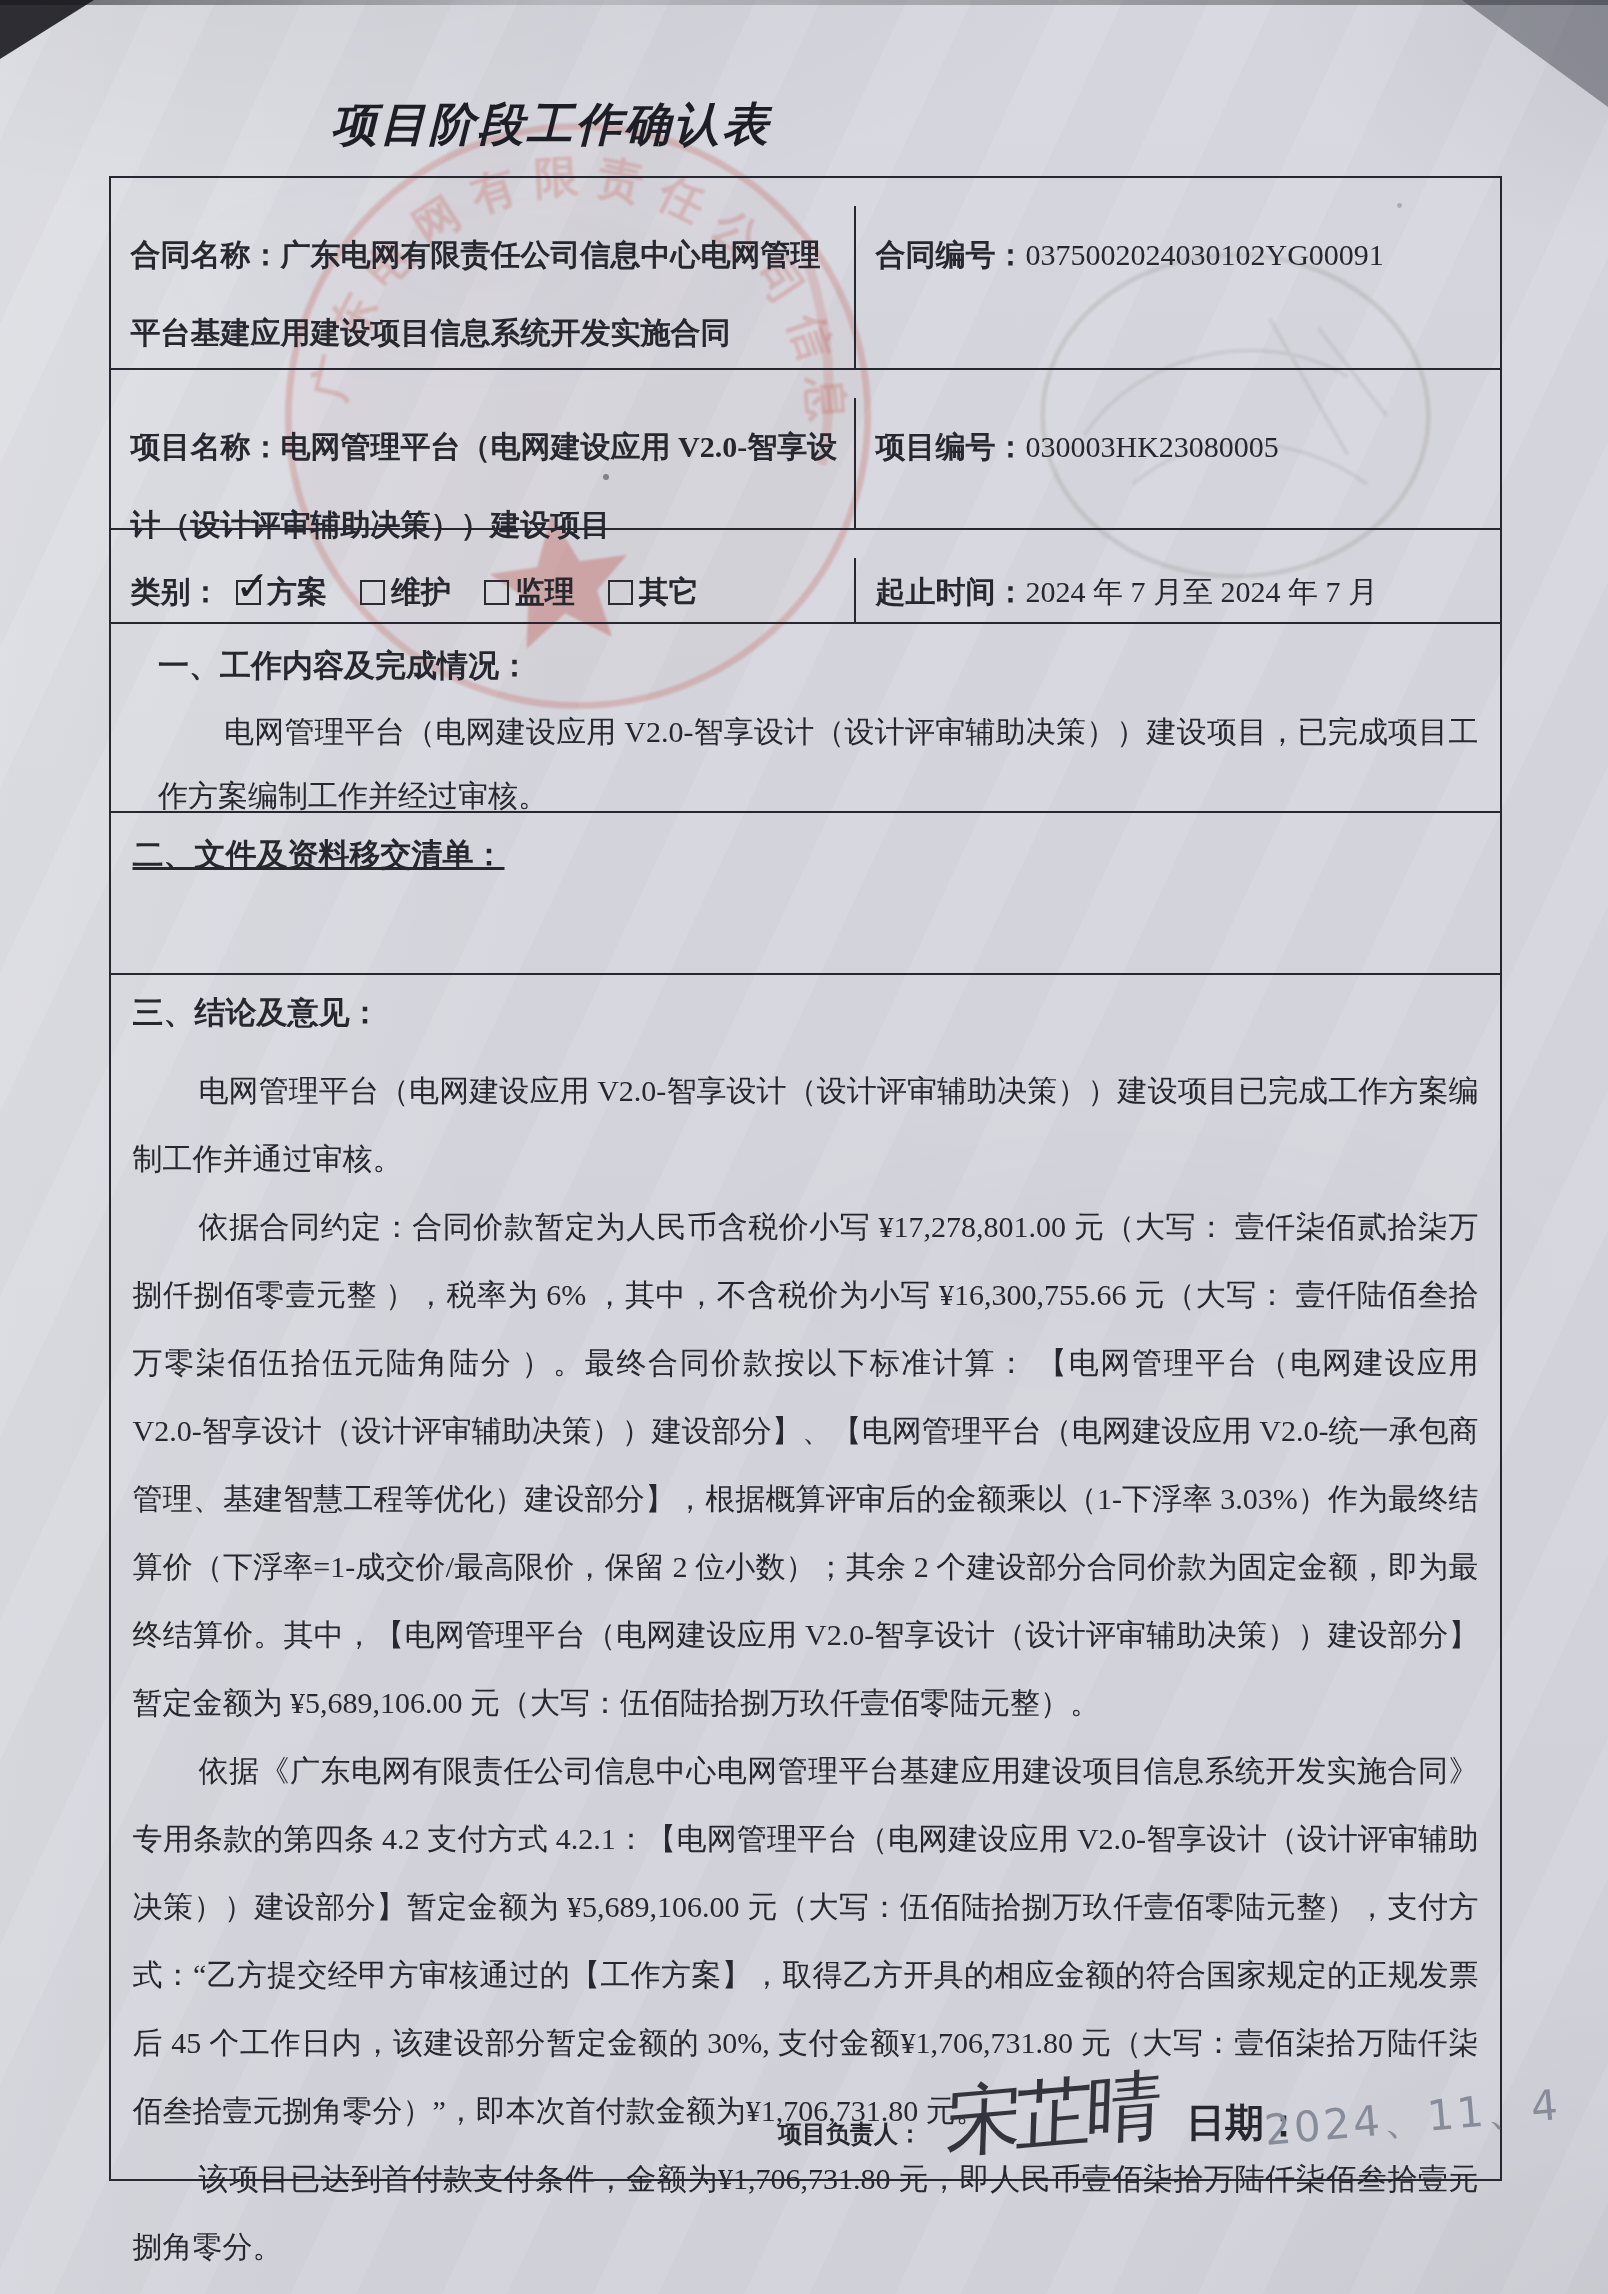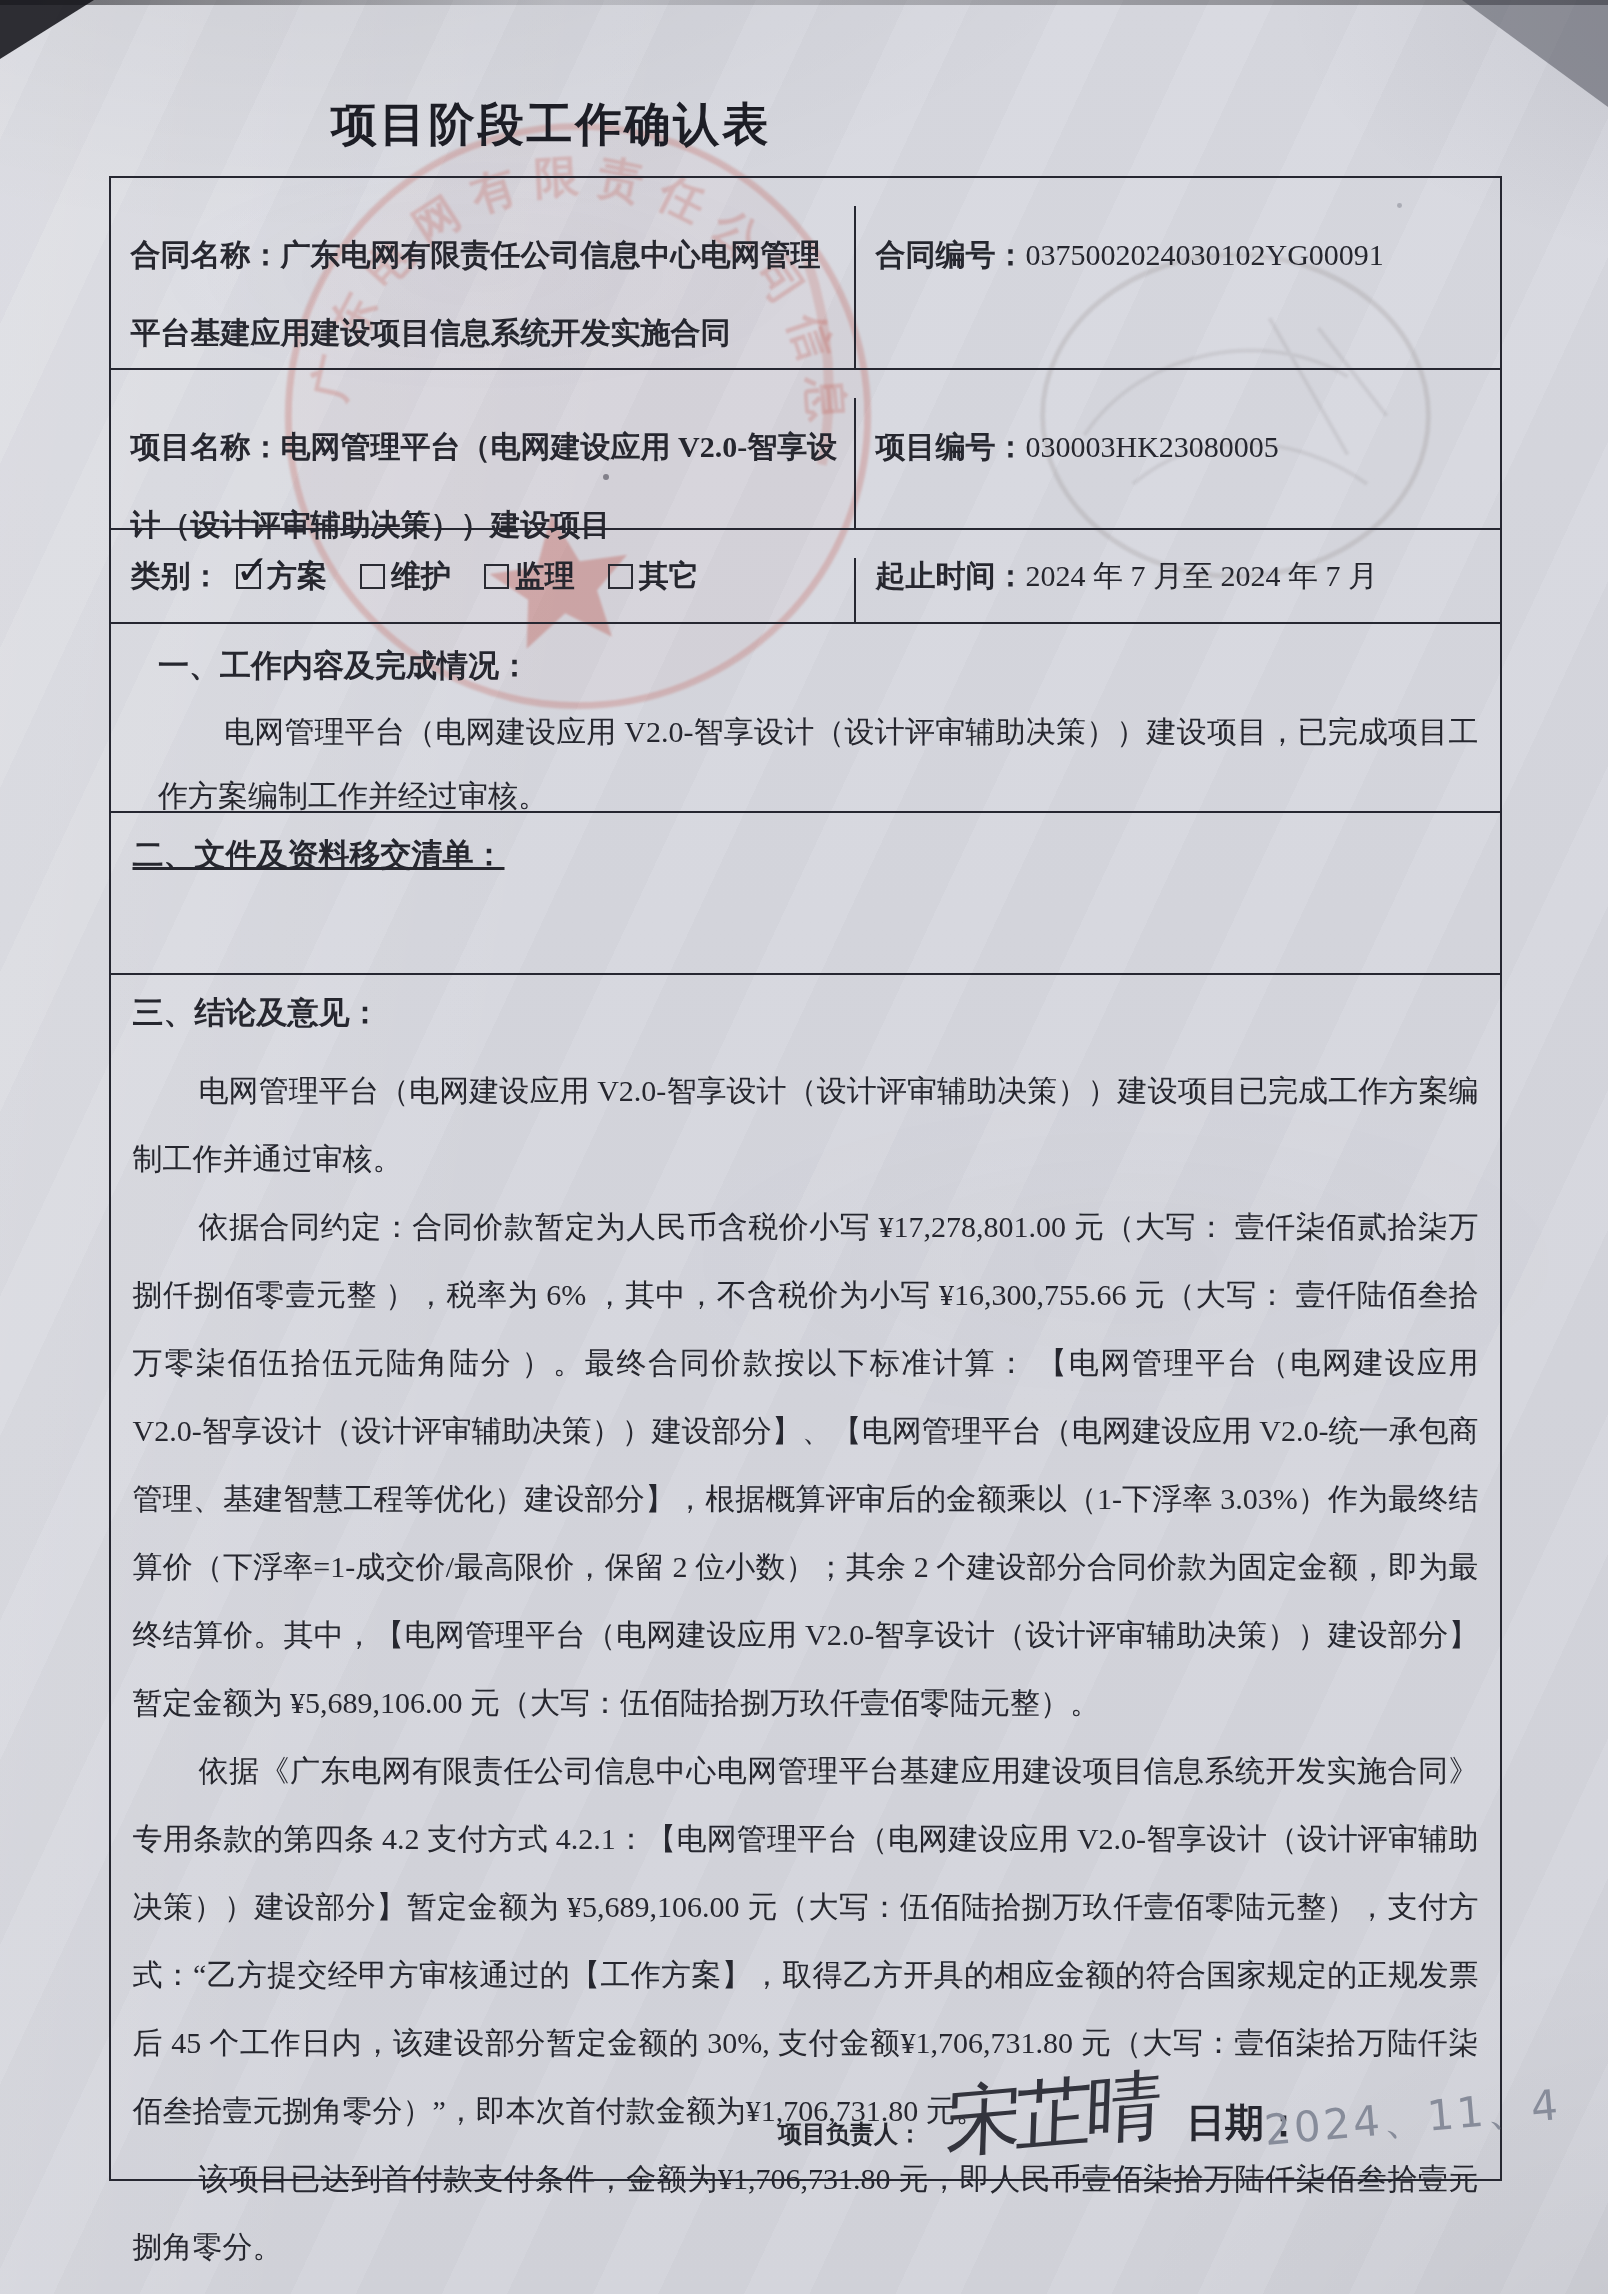--- a/index.html
+++ b/index.html
@@ -29,35 +29,35 @@
   .corner-tl{position:absolute;left:0;top:0;width:94px;height:59px;background:#14141a;
     clip-path:polygon(0 0,100% 0,0 100%);opacity:.88;}
   .corner-tr{position:absolute;right:0;top:0;width:146px;height:107px;background:#383a44;
     clip-path:polygon(100% 0,0 0,100% 100%);opacity:.45;}
   .edge-top{position:absolute;left:0;top:0;right:0;height:4.9px;
     background:linear-gradient(to right, rgba(12,12,16,.55), rgba(12,12,16,.12) 35%, rgba(12,12,16,.45));}
   .speck{position:absolute;border-radius:50%;background:rgba(60,62,75,.55);}
   
   .doc-title{
     position:absolute;top:94px;left:0;width:1102px;text-align:center;
-    font-size:46px;font-weight:bold;letter-spacing:2.9px;color:#1d1e26;
+    font-size:46px;font-weight:bold;letter-spacing:2.9px;color:#1d1e26;font-style:italic;
   }
   
   .doc-table{
     position:absolute;left:109px;top:176px;width:1393px;height:2005px;
     border:2.9px solid #262731;box-sizing:border-box;font-size:30px;
   }
   .doc-table *{box-sizing:border-box;}
   .row{display:flex;border-bottom:2.9px solid #262731;margin-top:28px;}
   .row1{height:164px;}
   .row2{height:132px;}
   .row3{height:66px;}
   .cell-l{width:743px;padding:9.8px 9.8px 7.8px 19.5px;line-height:2.6;}
   .cell-r{flex:1;border-left:2.9px solid #262731;padding:9.8px 9.8px 7.8px 19.5px;line-height:2.6;}
-  .row3 .cell-l,.row3 .cell-r{display:flex;align-items:flex-start;line-height:1.2;padding-top:0;padding-bottom:0;}
+  .row3 .cell-l,.row3 .cell-r{display:flex;align-items:flex-end;line-height:1.2;padding-top:0;padding-bottom:12px;}
   .lab{font-weight:bold;}
   .val{font-weight:normal;}
   .cell-l .lab,.cell-l .valb{font-weight:bold;}
   .valb{font-weight:bold;}
   
   .cbgroup{display:flex;align-items:center;gap:33px;margin-left:15.6px;}
   .cbopt{display:flex;align-items:center;font-weight:bold;}
   .cbox{position:relative;display:inline-block;width:25px;height:25px;border:2.9px solid #2a2b33;margin-right:5.9px;}
   .cmark{position:absolute;left:-2.9px;top:-15.6px;font-size:41px;font-weight:bold;color:#1f2028;
     font-family:"DejaVu Sans",sans-serif;line-height:1;}

